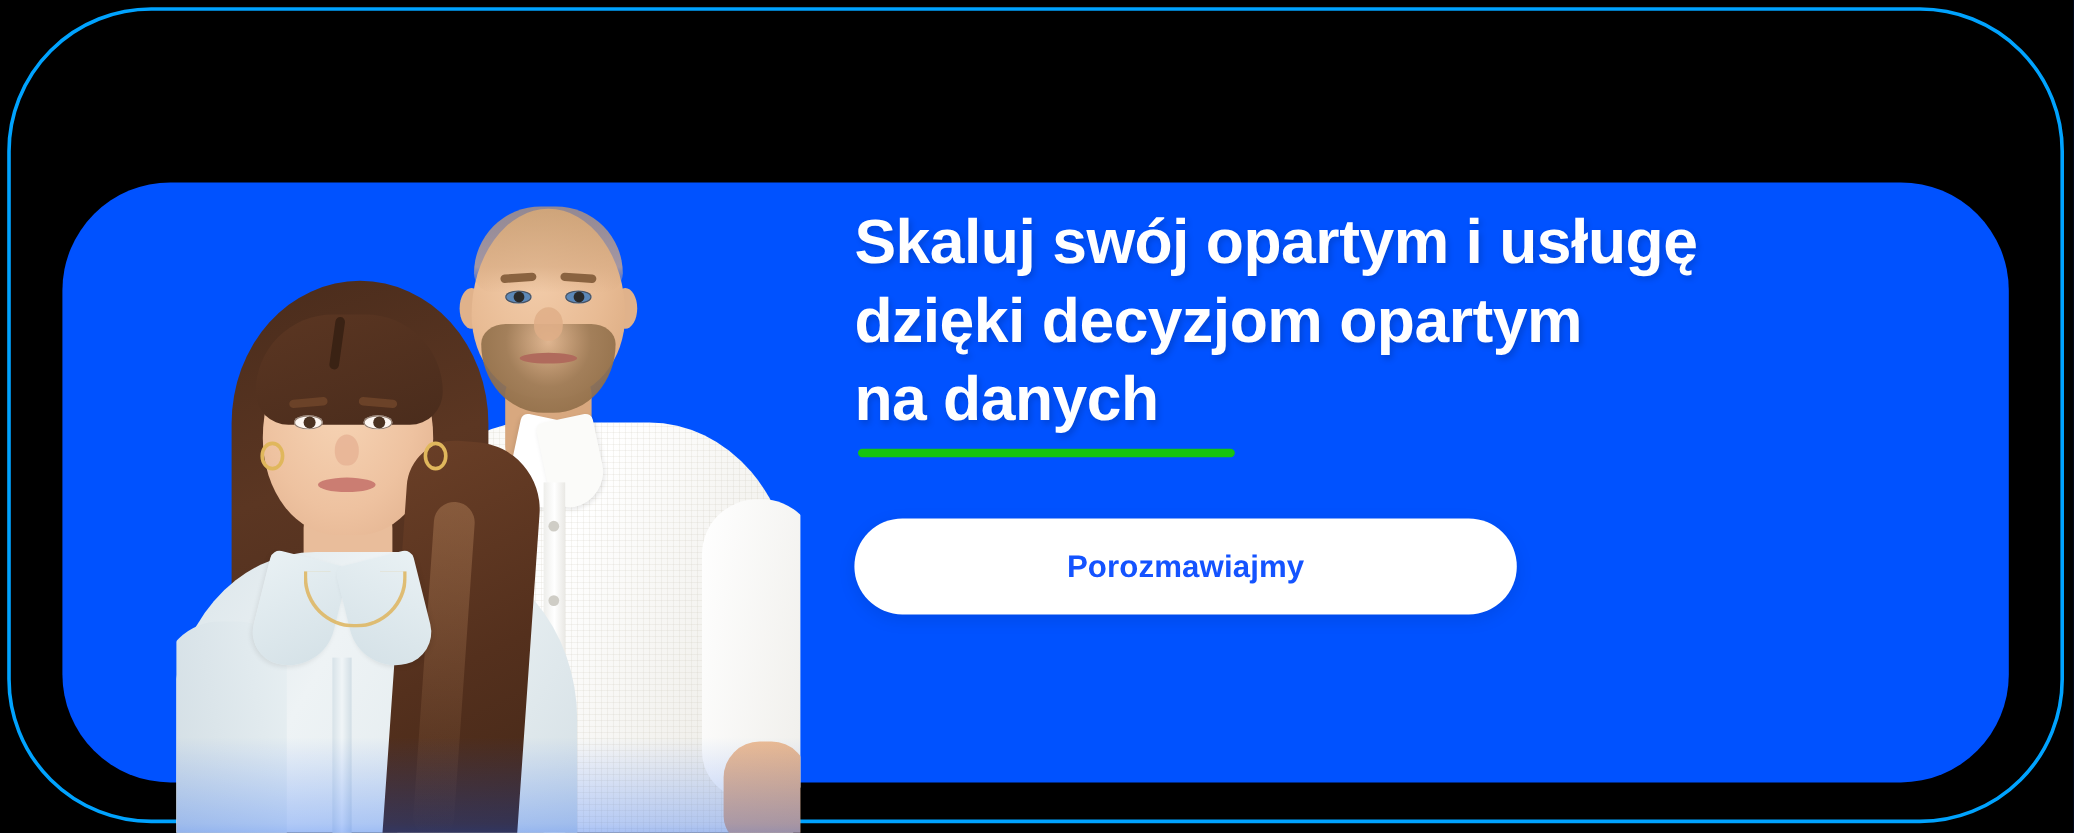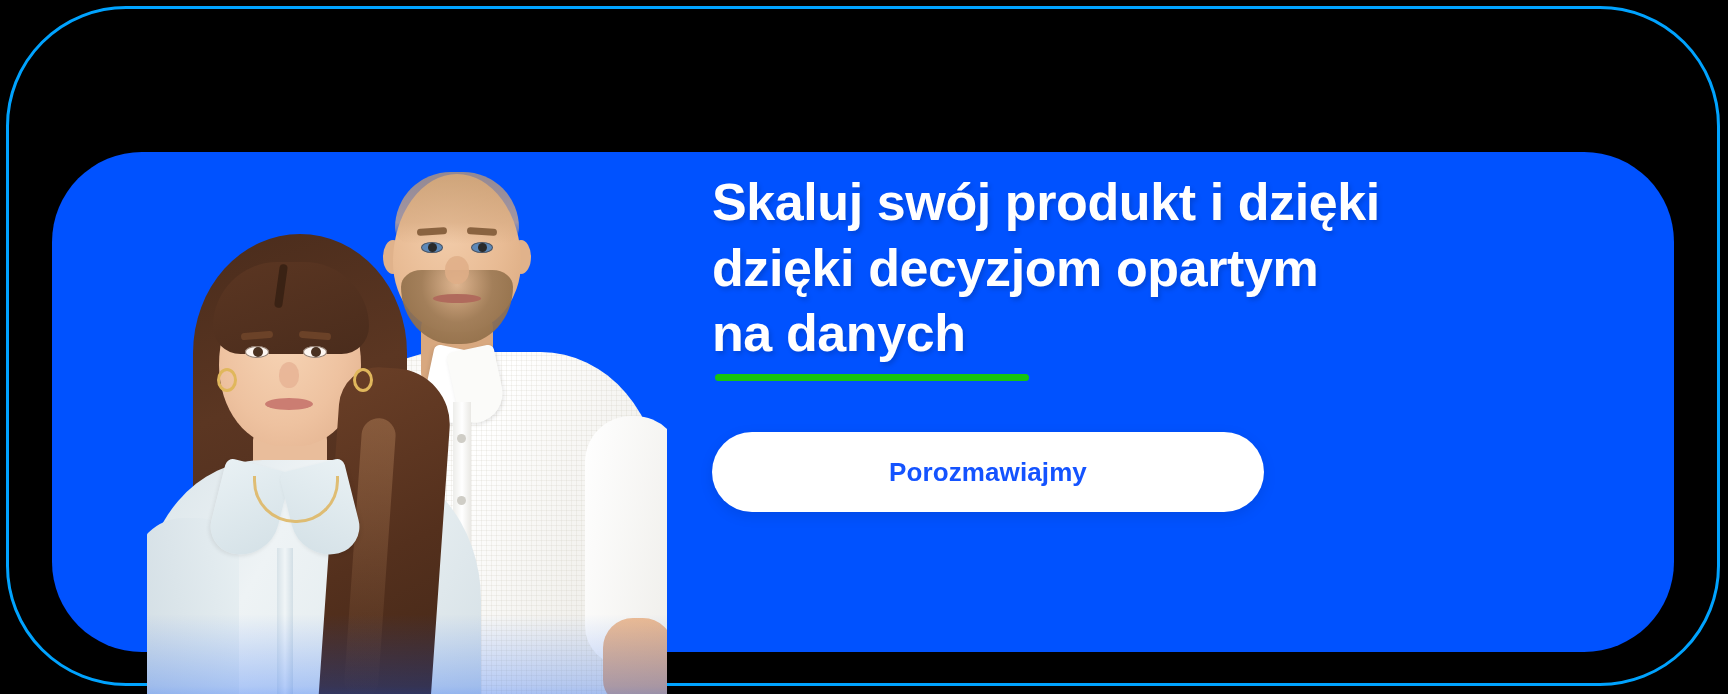--- a/index.html
+++ b/index.html
@@ -404,21 +404,21 @@
           <div class="woman-hair-tail"></div>
           <div class="woman-hair-shine"></div>
         </div>
 
         <div class="photo-fade"></div>
       </div>
     </div>
 
     <div class="content">
 
-      <h1 class="headline">Skaluj swój produkt i dzięki
+      <h1 class="headline">Skaluj swój opartym i usługę
 dzięki decyzjom opartym
 na danych</h1>
 
       <div class="accent-rule"></div>
 
       <div class="cta-row">
 
         <button class="cta-button">Porozmawiajmy</button>
 
 

